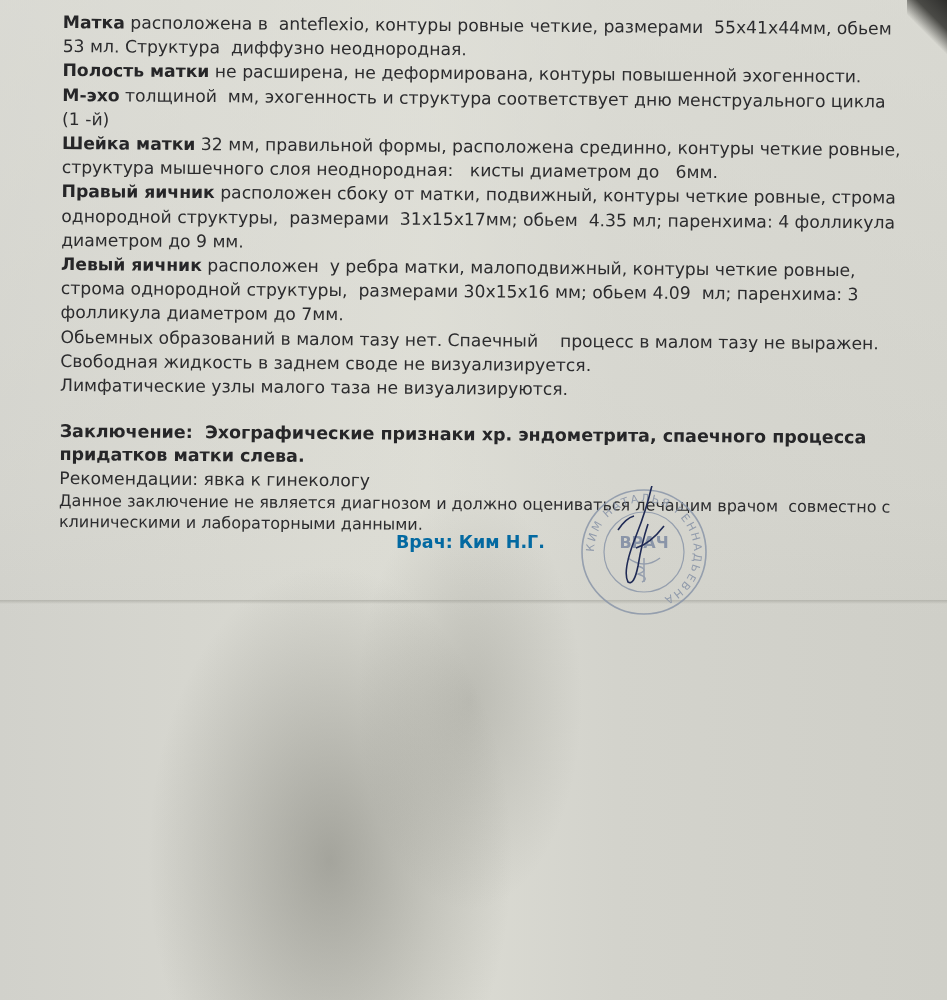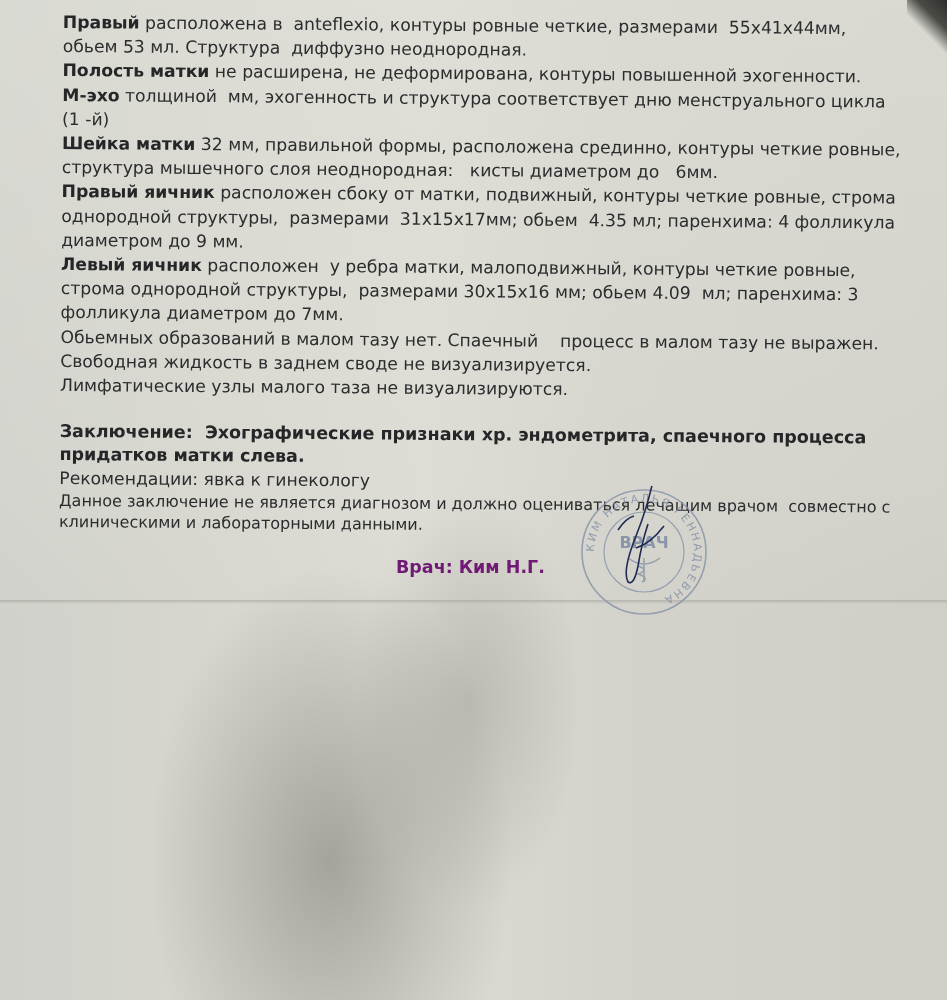--- a/index.html
+++ b/index.html
@@ -32,35 +32,35 @@
       color: #2c2c2e; font-size: 17.2px; line-height: 24.2px;
       transform: rotate(0.45deg); transform-origin: left top;
     }
     .p { margin: 0; white-space: pre-wrap; }
     .b { font-weight: bold; color: #262628; }
     .gap { height: 23px; }
     .concl { font-size: 17.5px; line-height: 23px; }
     .small { font-size: 16px; line-height: 21px; }
     .doctor {
       position: absolute; left: 396px; top: 532px; font-weight: bold;
-      font-size: 17.5px; color: #701a75; margin-top: 25px;
+      font-size: 17.5px; color: #0369a1;
     }
     .stamp {
       position: absolute; left: 578px; top: 486px; width: 132px; height: 132px;
     }
   </style>
 </head>
 <body>
 
 <div class="paper"></div>
 <div class="fold"></div>
 <div class="corner"></div>
 
 <div class="text">
-  <p class="p"><span class="b">Правый</span><span> расположена в  anteflexio, контуры ровные четкие, размерами  55x41x44мм, обьем 53 мл. Структура  диффузно неоднородная.</span></p>
+  <p class="p"><span class="b">Матка</span><span> расположена в  anteflexio, контуры ровные четкие, размерами  55x41x44мм, обьем 53 мл. Структура  диффузно неоднородная.</span></p>
   <p class="p"><span class="b">Полость матки</span><span> не расширена, не деформирована, контуры повышенной эхогенности.</span></p>
   <p class="p"><span class="b">М-эхо</span><span> толщиной  мм, эхогенность и структура соответствует дню менструального цикла (1 -й)</span></p>
   <p class="p"><span class="b">Шейка матки</span><span> 32 мм, правильной формы, расположена срединно, контуры четкие ровные, структура мышечного слоя неоднородная:   кисты диаметром до   6мм.</span></p>
   <p class="p"><span class="b">Правый яичник</span><span> расположен сбоку от матки, подвижный, контуры четкие ровные, строма однородной структуры,  размерами  31x15x17мм; обьем  4.35 мл; паренхима: 4 фолликула диаметром до 9 мм.</span></p>
   <p class="p"><span class="b">Левый яичник</span><span> расположен  у ребра матки, малоподвижный, контуры четкие ровные, строма однородной структуры,  размерами 30x15x16 мм; обьем 4.09  мл; паренхима: 3 фолликула диаметром до 7мм.</span></p>
   <p class="p">Обьемных образований в малом тазу нет. Спаечный    процесс в малом тазу не выражен.</p>
   <p class="p">Свободная жидкость в заднем своде не визуализируется.</p>
   <p class="p">Лимфатические узлы малого таза не визуализируются.</p>
   <div class="gap"></div>
   <p class="p b concl">Заключение:  Эхографические признаки хр. эндометрита, спаечного процесса придатков матки слева.</p>

